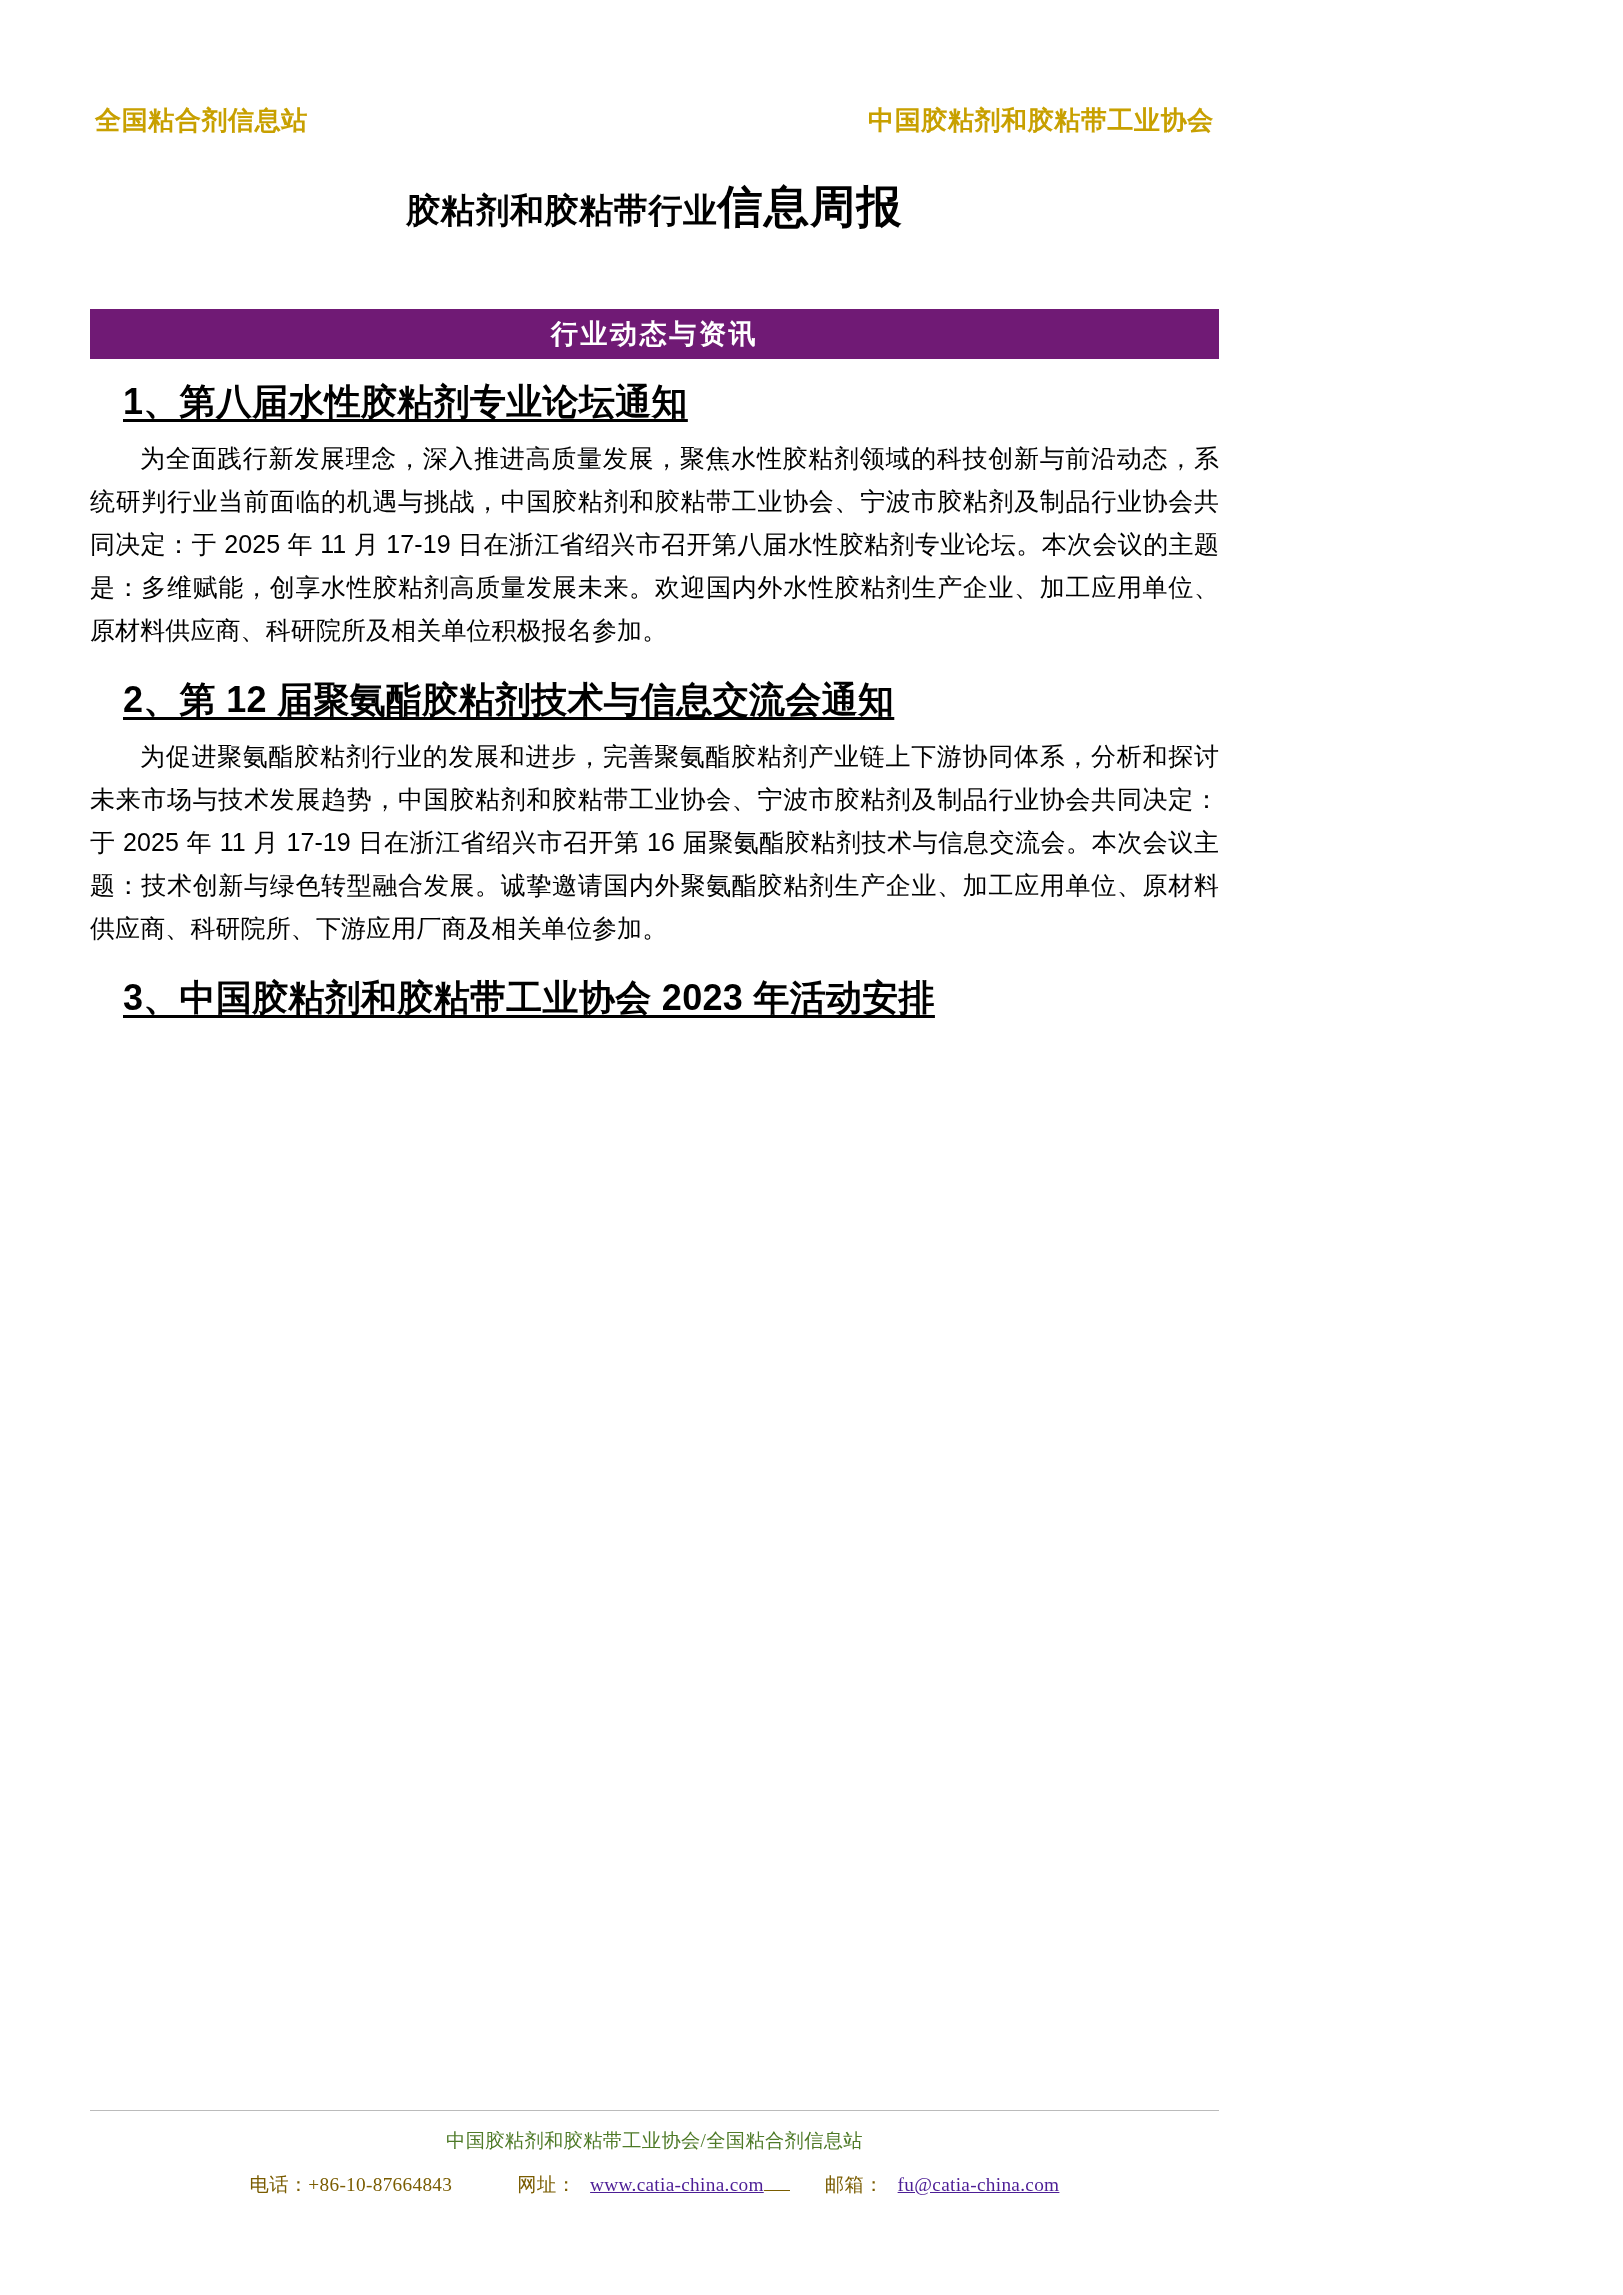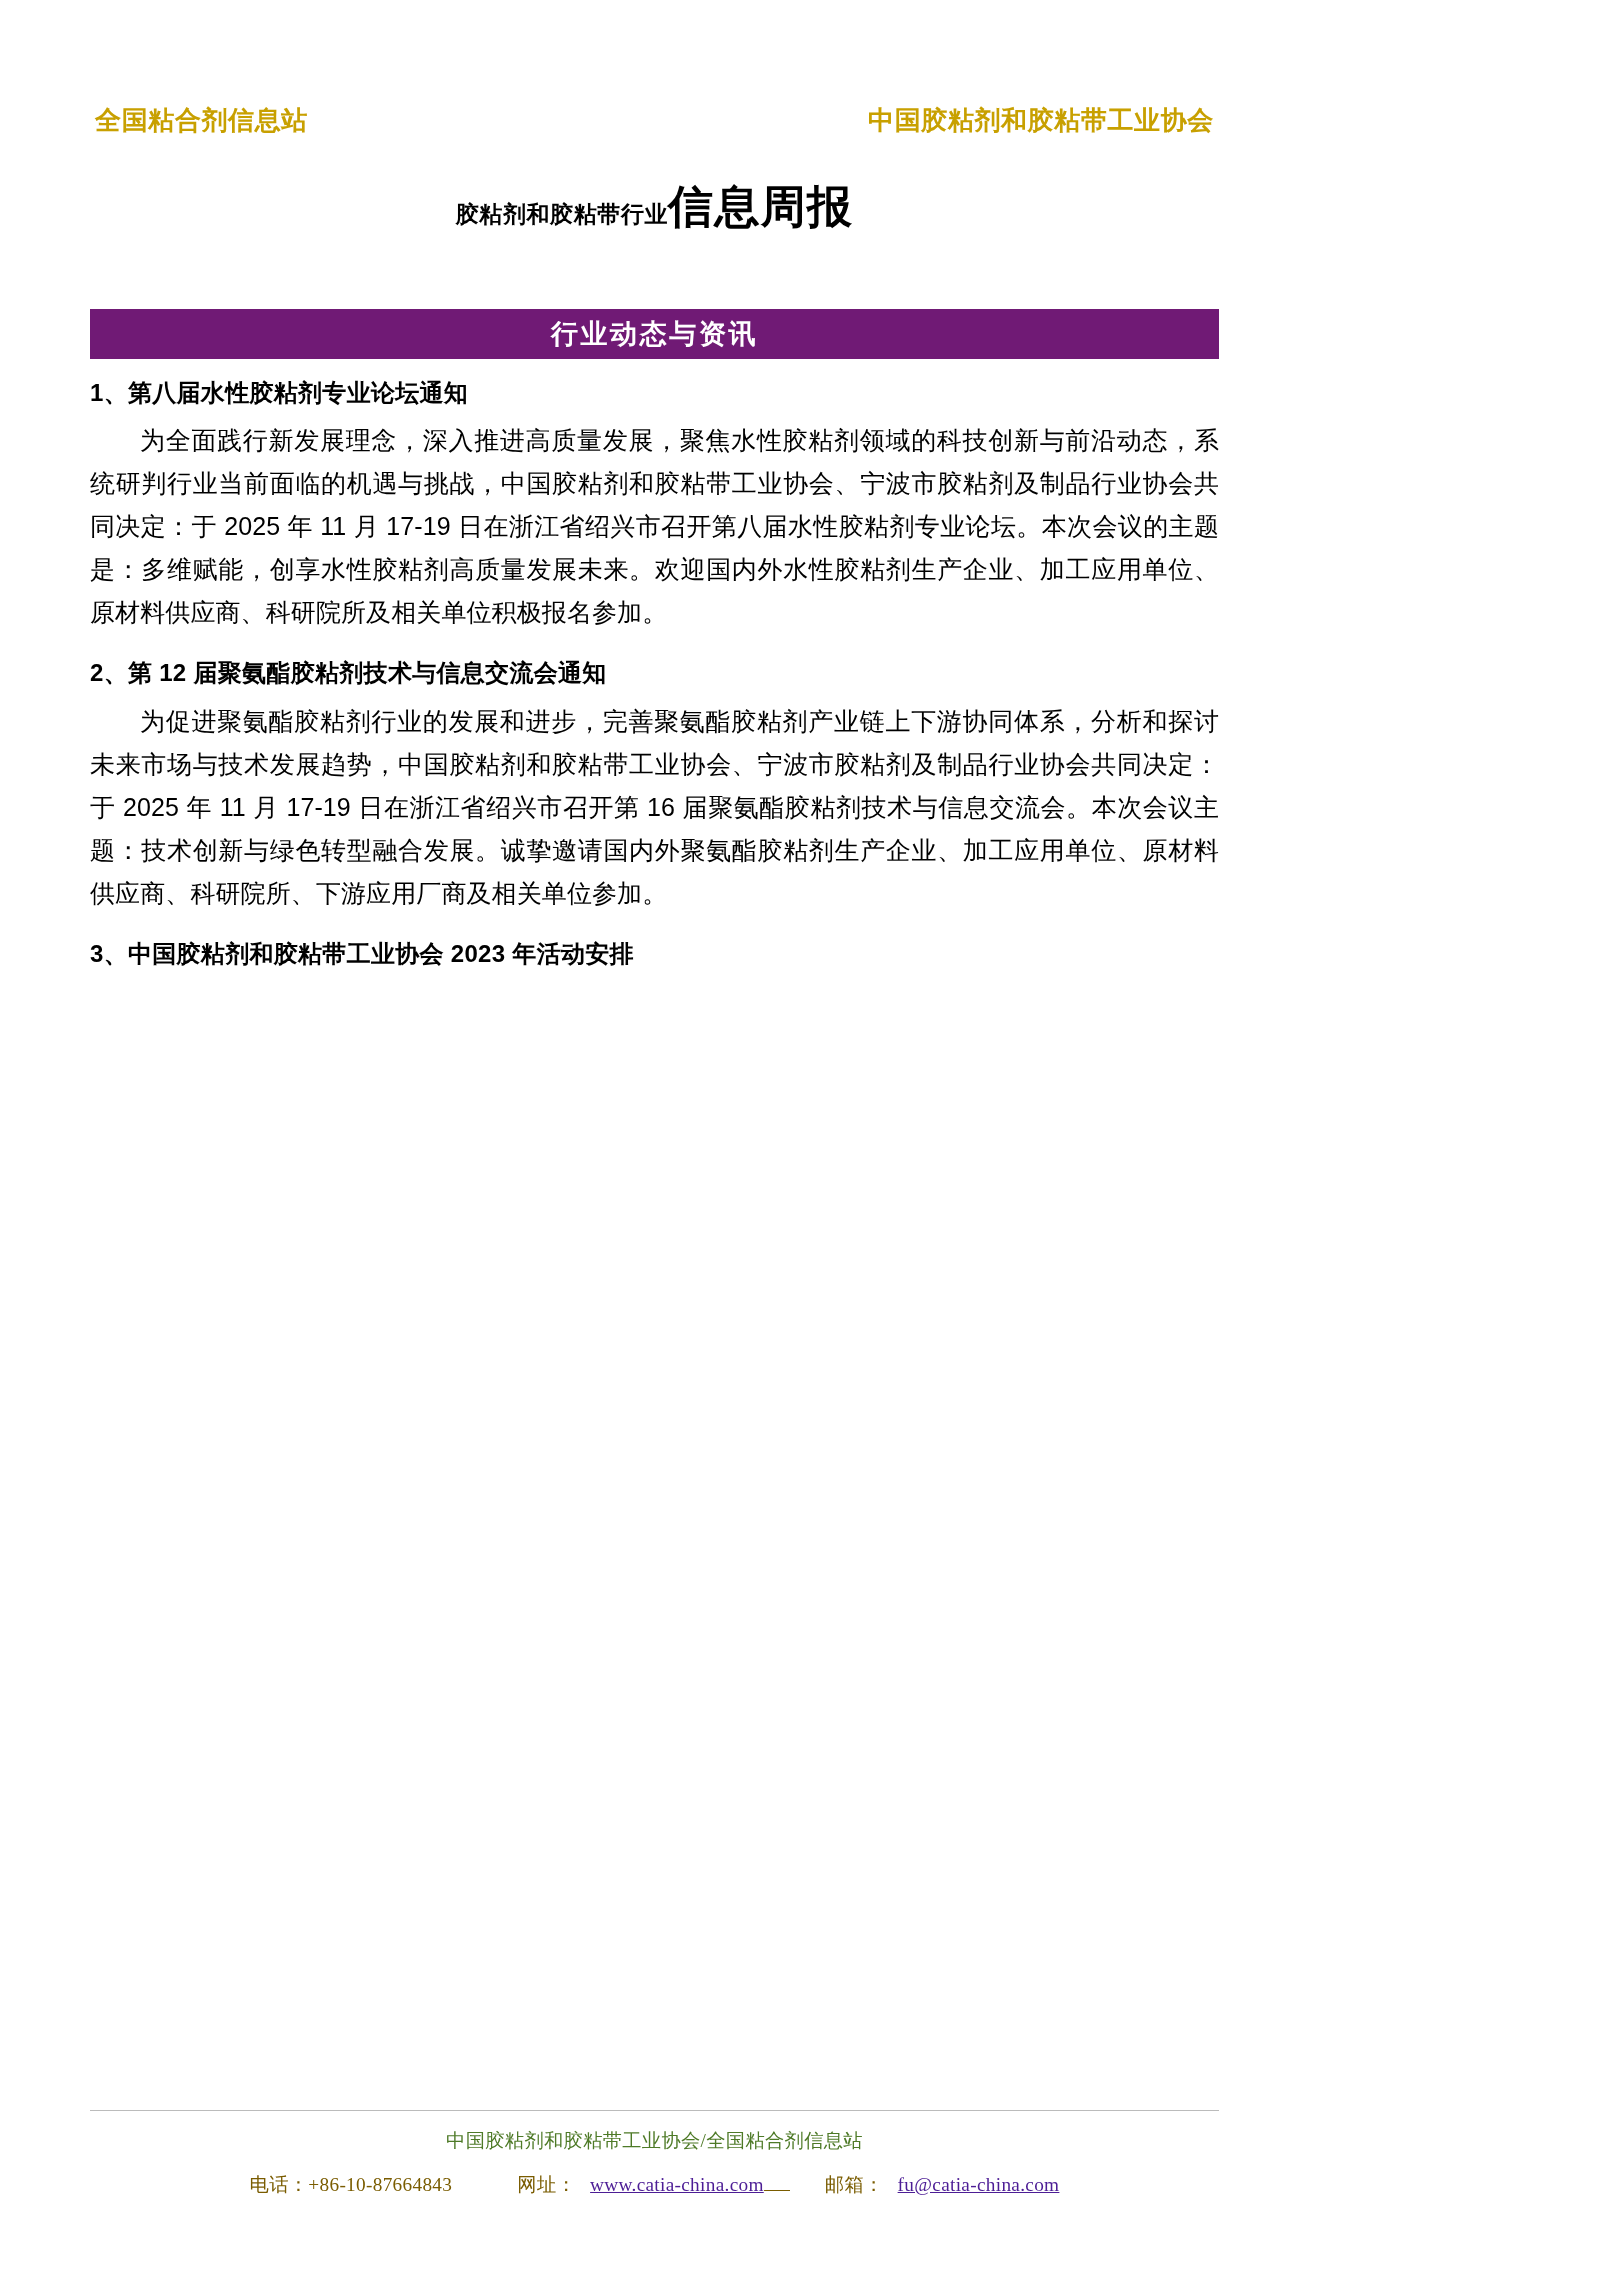--- a/index.html
+++ b/index.html
@@ -35,21 +35,21 @@
   .doc-header .left { text-align: left; }
   .doc-header .right { text-align: right; }
 
   
   .doc-title {
     text-align: center;
     margin-top: 39px;
     white-space: nowrap;
   }
   .doc-title .t-small {
-    font-size: 23px;
+    font-size: 34px;
     font-weight: bold;
     letter-spacing: 0.6px;
   }
   .doc-title .t-big {
     font-size: 45px;
     font-weight: bold;
     letter-spacing: 1.3px;
   }
 
   
@@ -62,25 +62,27 @@
     justify-content: center;
     color: #ffffff;
     font-size: 27px;
     font-weight: bold;
     letter-spacing: 2.6px;
   }
 
   
   .article { margin-top: 16.7px; }
   .article-heading {
-    font-size: 24px;
+    font-size: 36px;
     font-weight: bold;
+    text-decoration: underline;
     text-underline-offset: 4.5px;
     line-height: 1.45;
     letter-spacing: 0.3px;
+    margin-left: 33px;
   }
   .article-body {
     font-size: 25px;
     line-height: 1.72;
     text-align: justify;
     text-justify: inter-ideograph;
     text-indent: 2em;
     margin-top: 9px;
     letter-spacing: 0.1px;
   }

